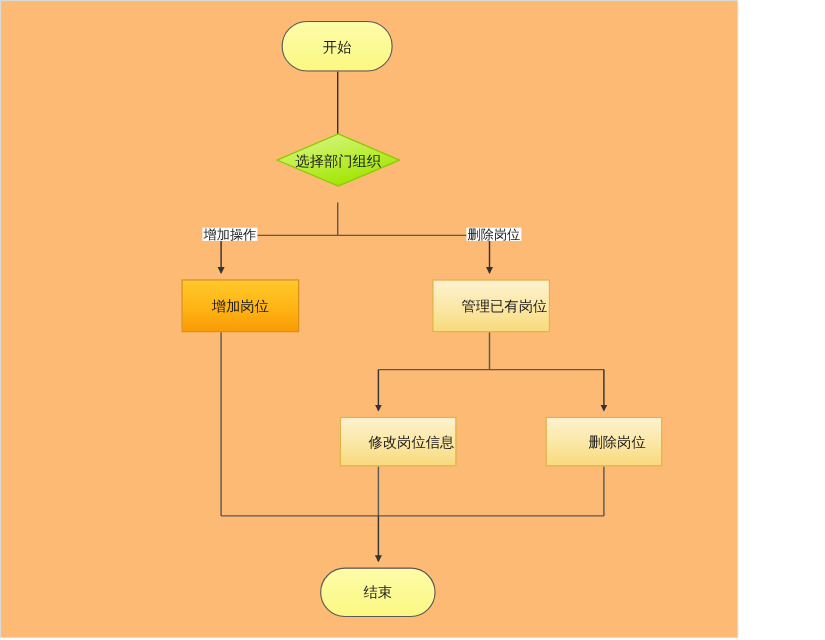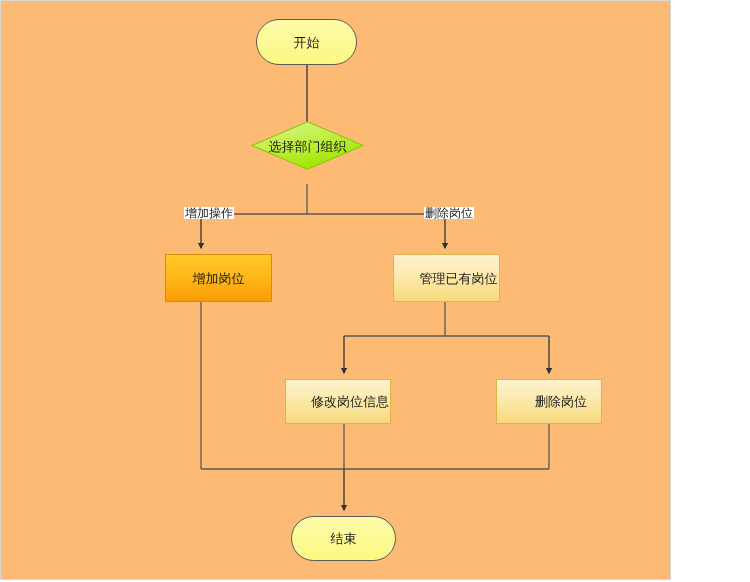--- a/index.html
+++ b/index.html
@@ -151,21 +151,21 @@
   </div>
 
   <div class="node n-process-hl" style="left:148px; top:253px; width:107px; height:48px;">
     <span>增加岗位</span>
   </div>
 
   <div class="node n-process" style="left:392px; top:253px; width:107px; height:48px;">
     <span>管理已有岗位</span>
   </div>
 
-  <div class="node n-process" style="left:284px; top:378px; width:106px; height:45px;text-align:center;">
+  <div class="node n-process" style="left:308px; top:378px; width:106px; height:45px;text-align:center;">
     <span>修改岗位信息</span>
   </div>
 
   <div class="node n-process" style="left:495px; top:378px; width:106px; height:45px;align-items:center;">
     <span>删除岗位</span>
   </div>
 
   <div class="node n-terminator" style="left:290px; top:515px; width:105px; height:45px;">
     <span>结束</span>
   </div>

